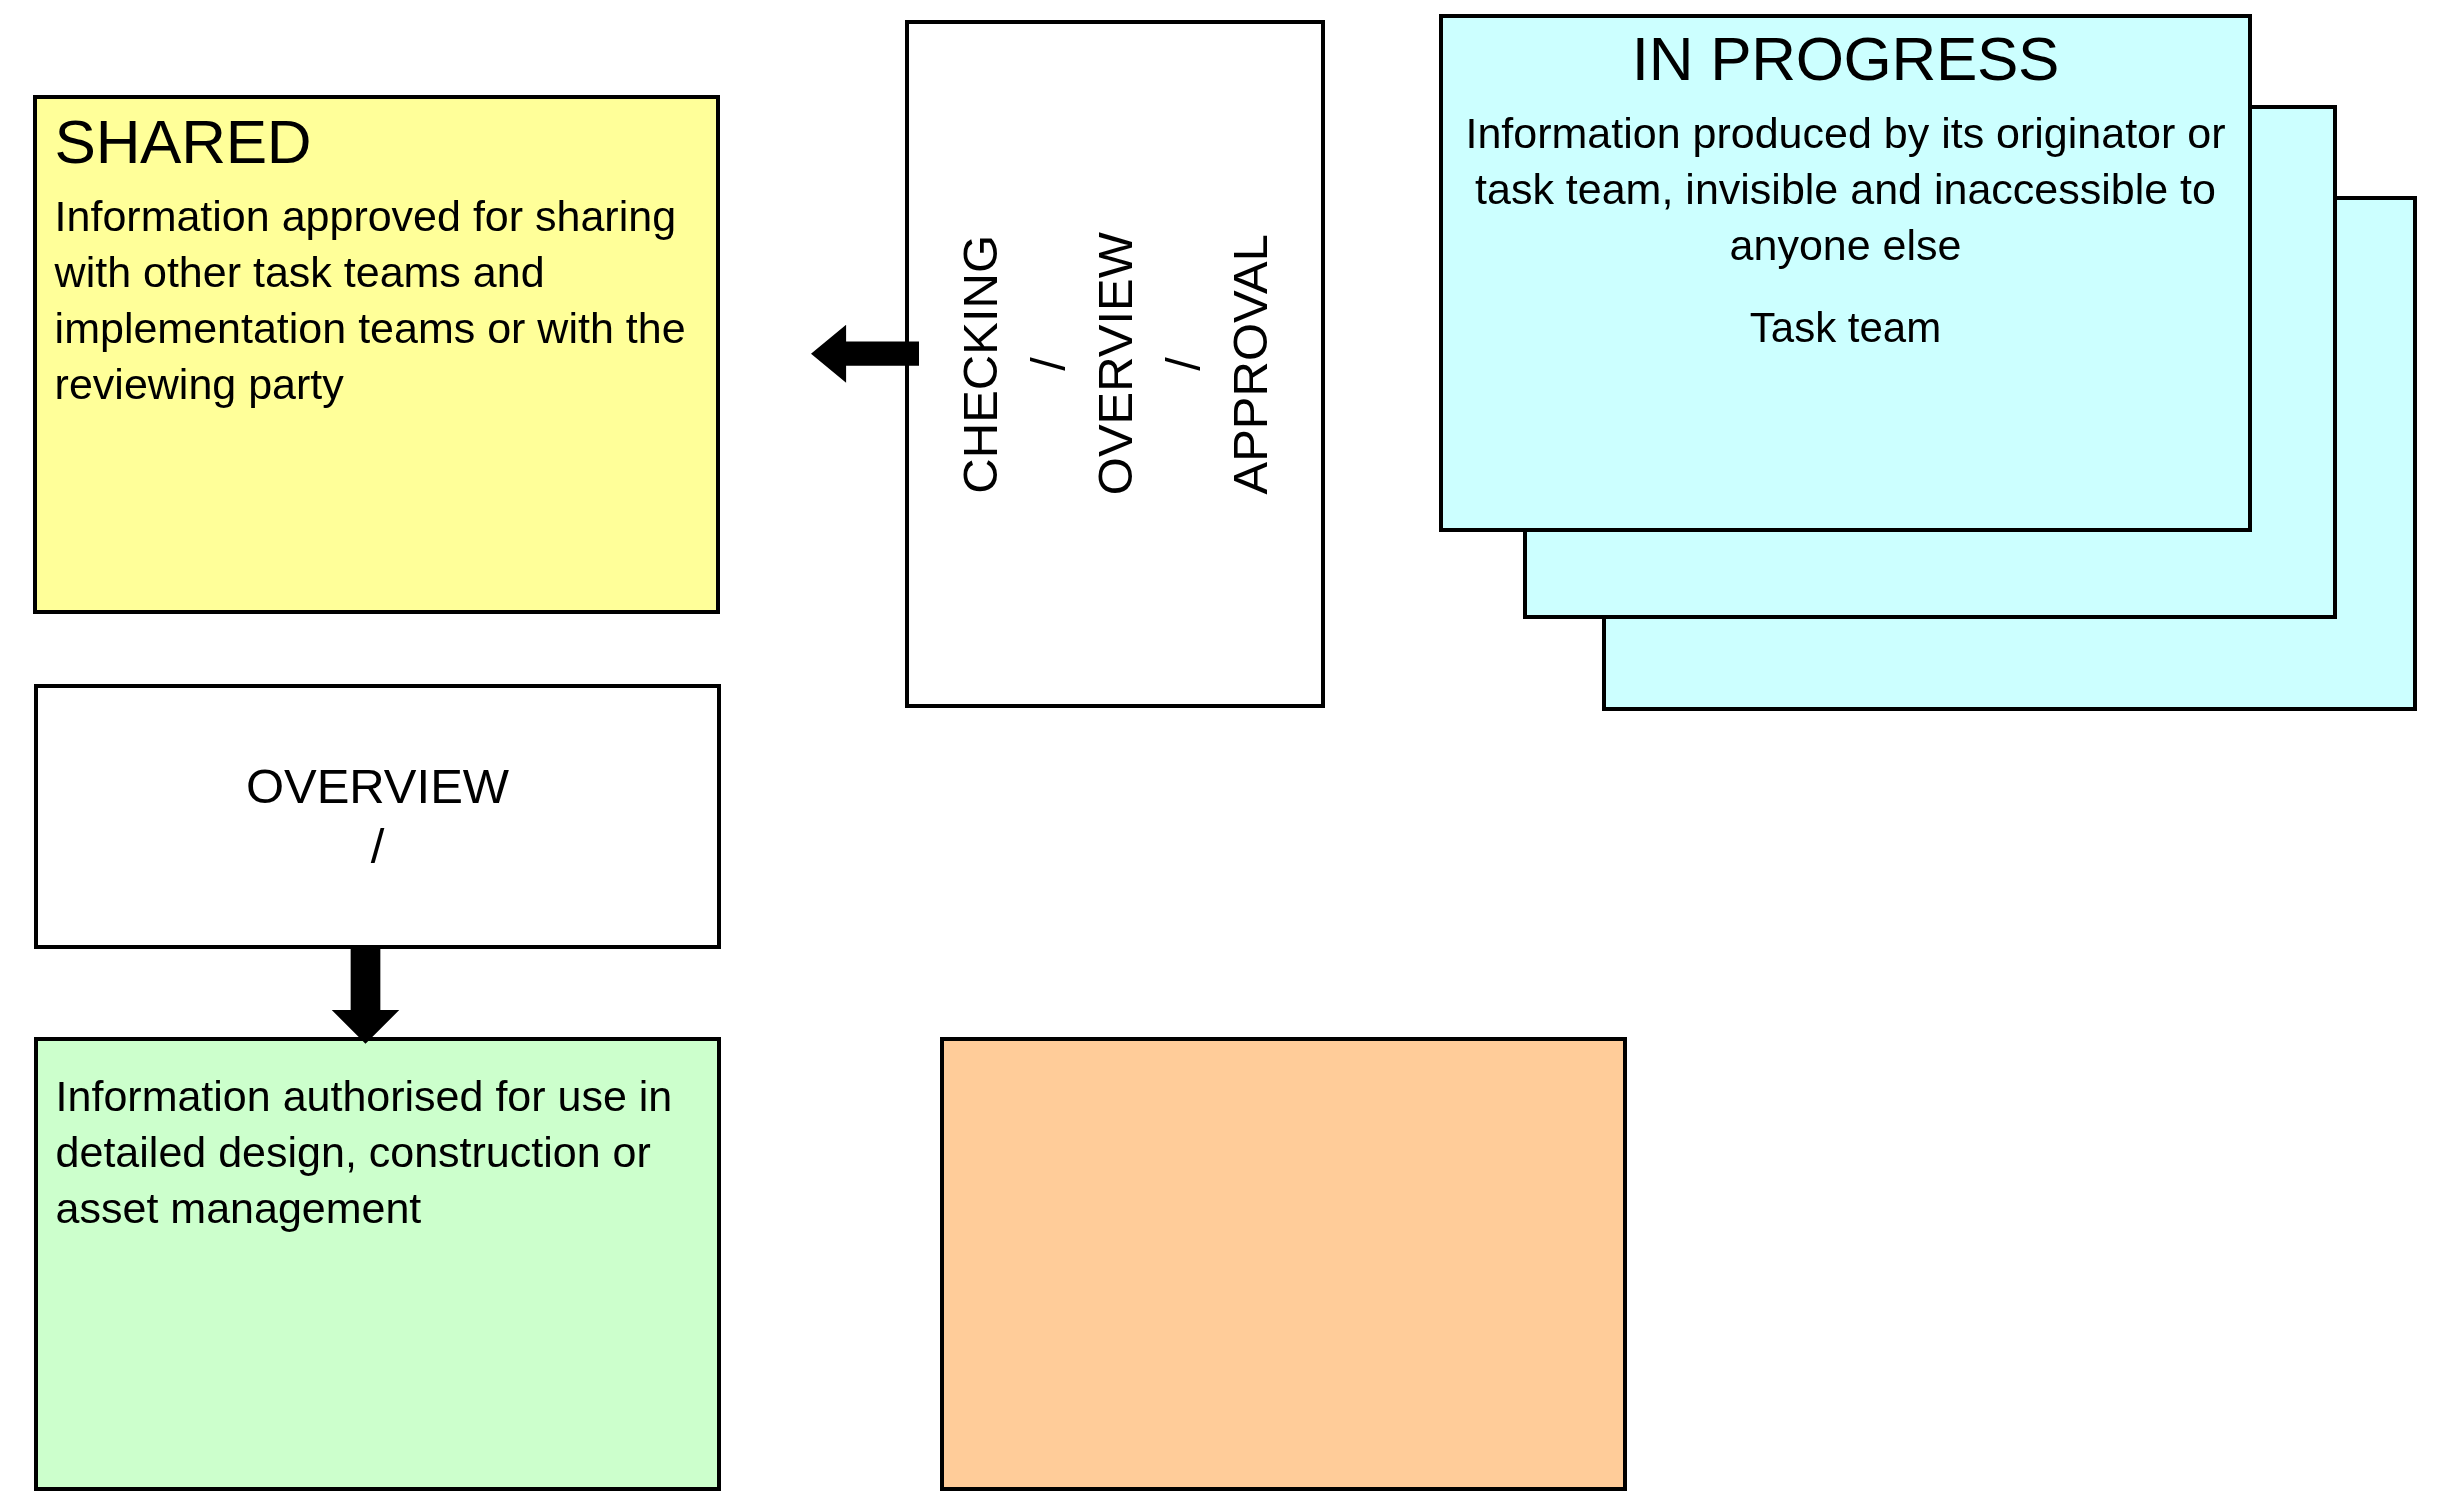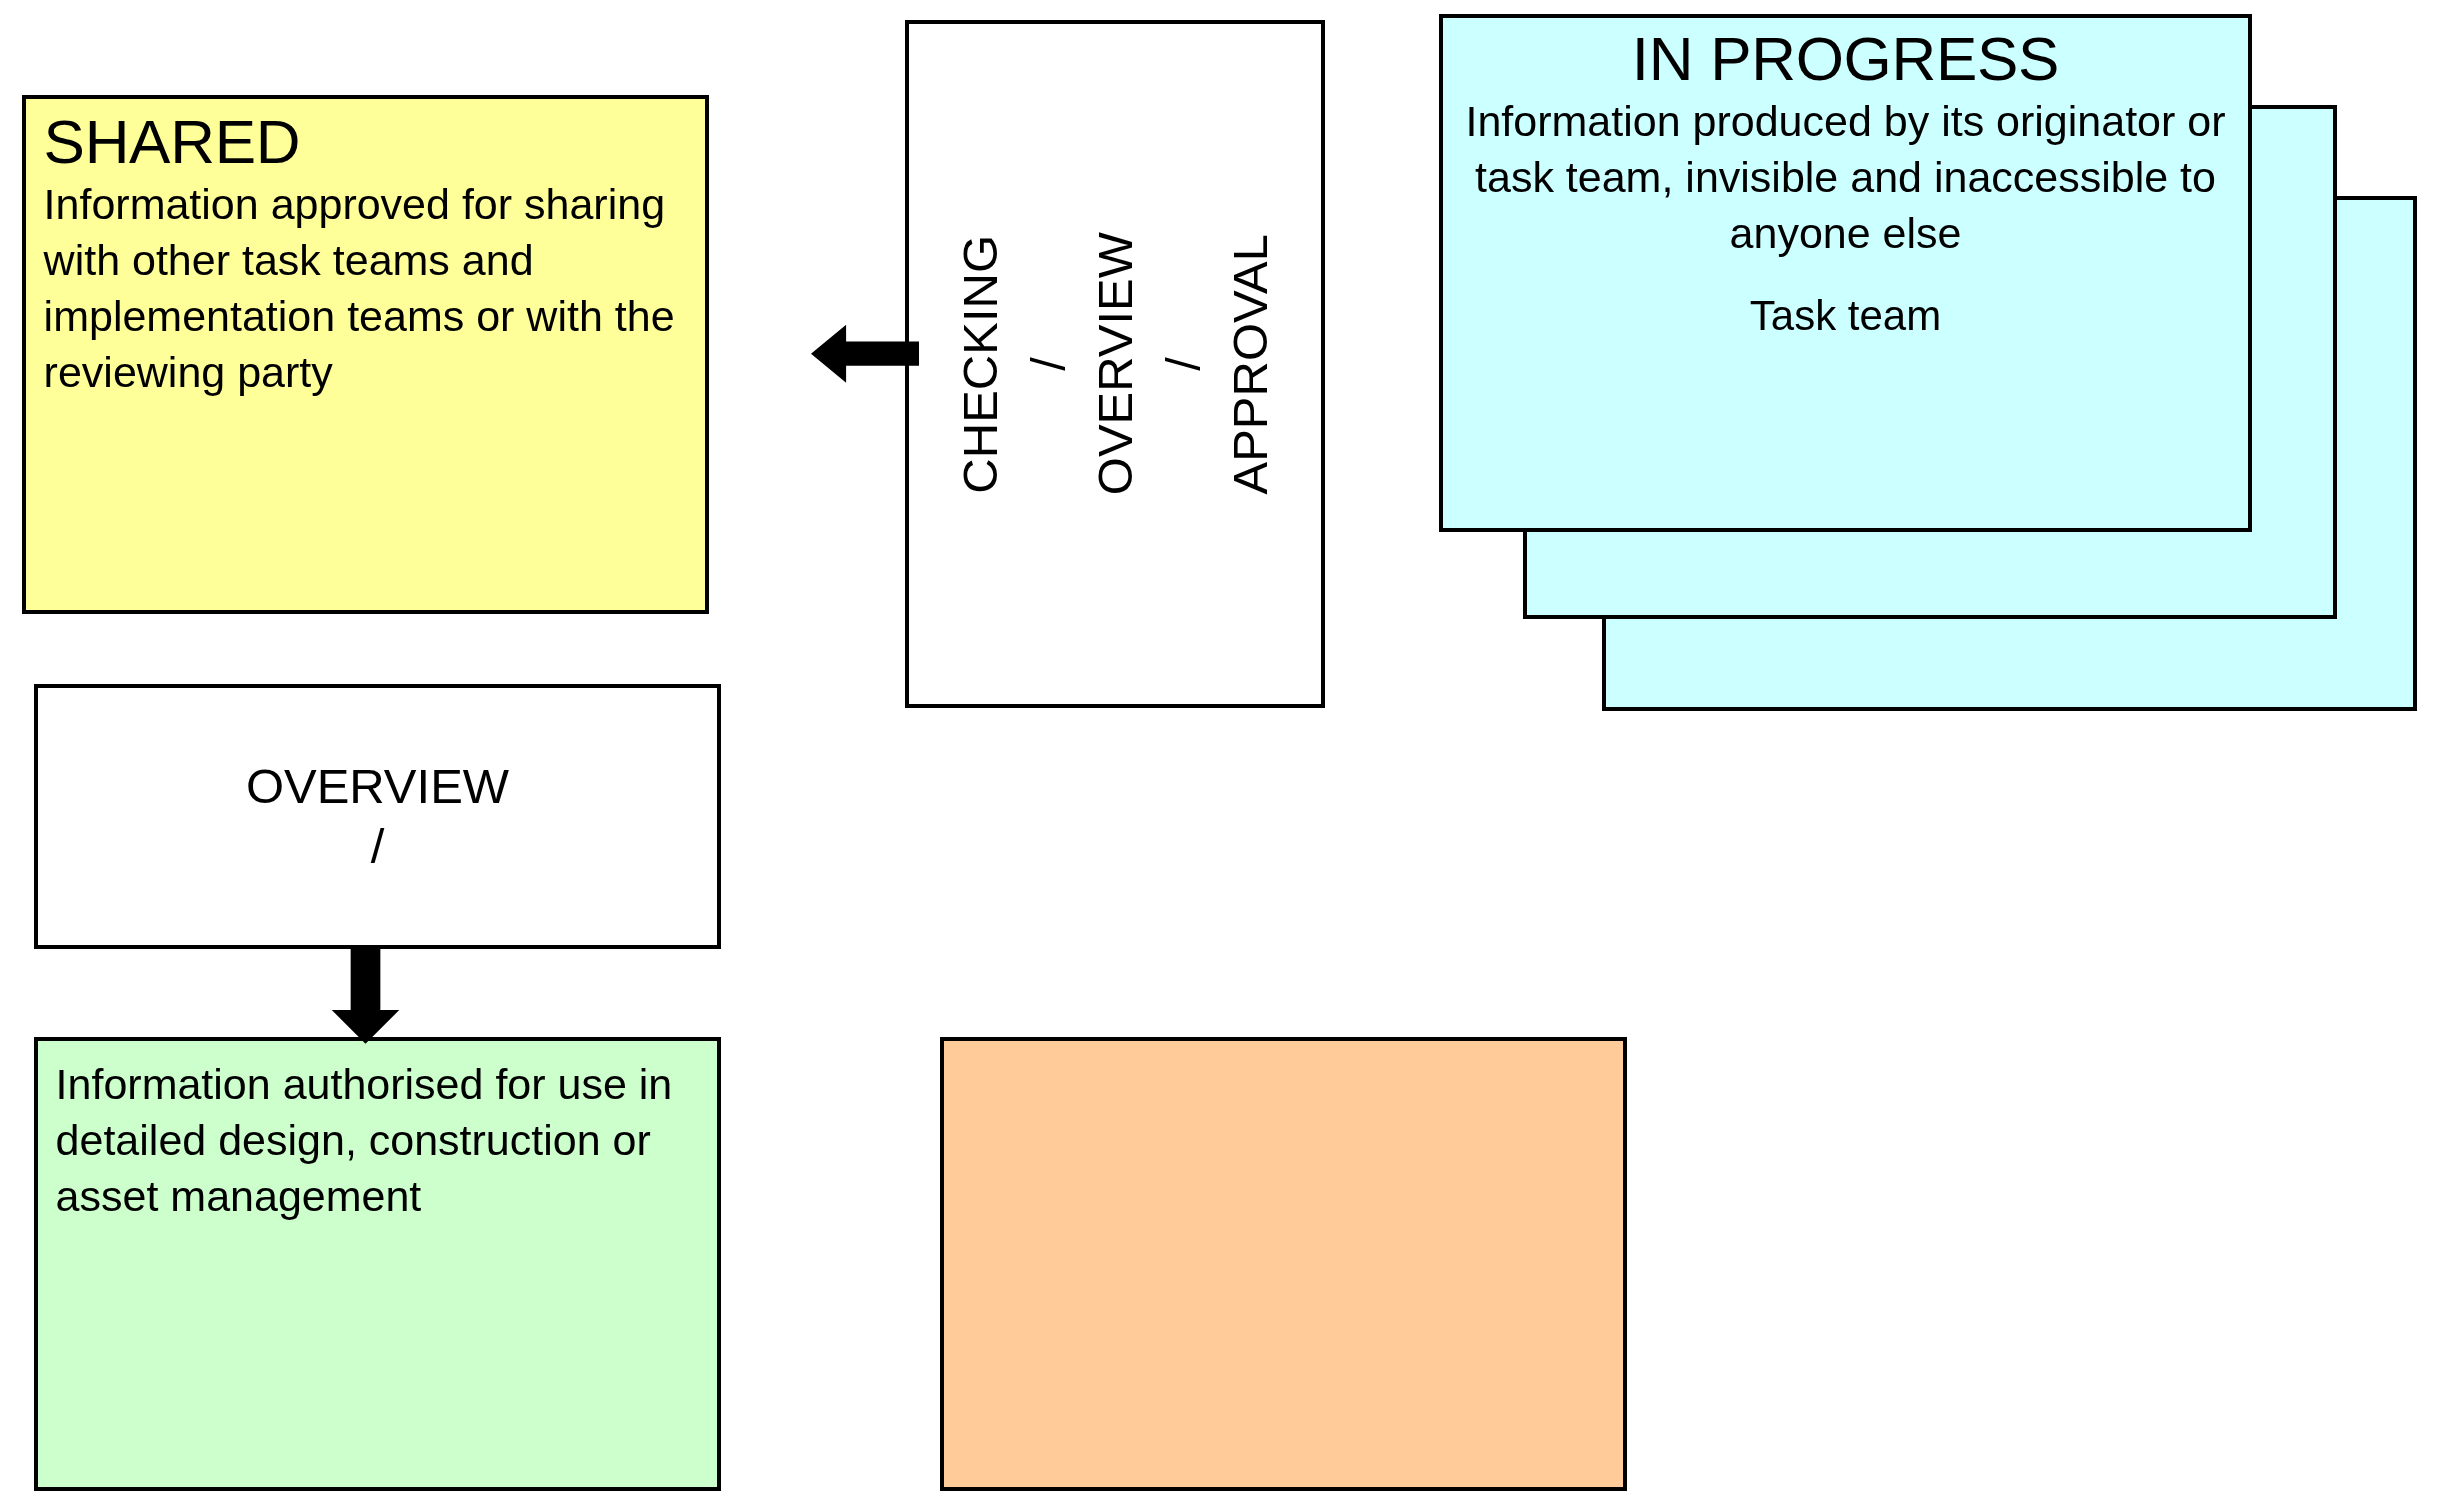--- a/index.html
+++ b/index.html
@@ -32,33 +32,33 @@
     line-height: 1.0;
     color: #000000;
     white-space: nowrap;
     letter-spacing: -0.3px;
     font-weight: 400;
   }
   .desc {
     font-size: 43px;
     line-height: 1.30;
     color: #000000;
-    margin-top: 4px;
+    margin-top: 16px;
     font-weight: 400;
   }
   .plain-label {
     font-size: 42px;
     line-height: 1.30;
     color: #000000;
     font-weight: 400;
   }
 
   
   #shared-box {
-    left: 22px; top: 95px;
+    left: 33px; top: 95px;
     width: 687px; height: 519px;
     background: #ffff99;
   }
 
   
   #overview-box {
     left: 34px; top: 684px;
     width: 687px; height: 265px;
     background: #ffffff;
   }

